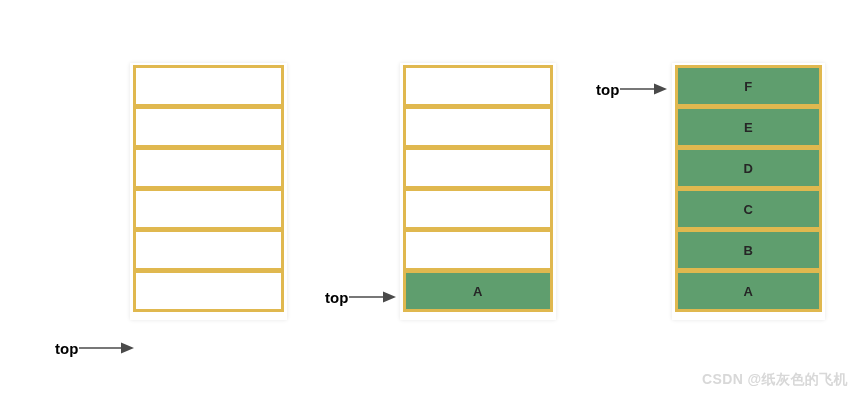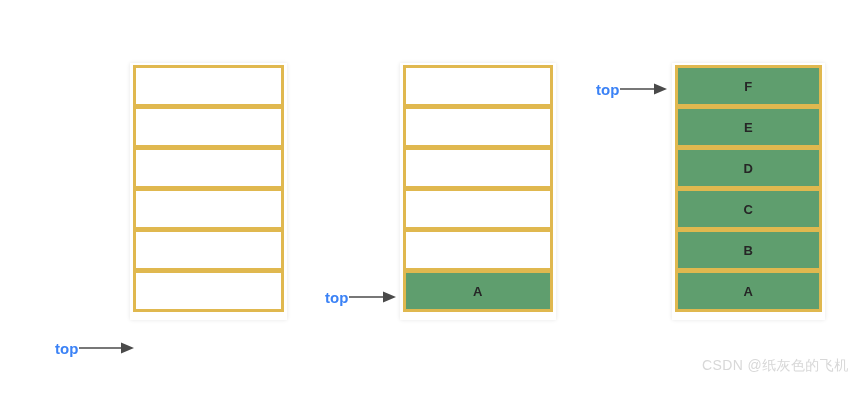--- a/index.html
+++ b/index.html
@@ -61,21 +61,21 @@
   
   .top-pointer {
     position: absolute;
     display: flex;
     align-items: center;
     height: 22px;
   }
   .top-pointer .label {
     font-size: 15px;
     font-weight: bold;
-    color: #3b82f6;
+    color: #000000;
     line-height: 1;
     margin-right: 1px;
   }
   .top-pointer .arrow {
     display: block;
   }
 
   
   .watermark {
     position: absolute;
@@ -170,15 +170,15 @@
   </div>
 
   <div class="top-pointer" style="left:596px; top:78px;">
     <span class="label">top</span>
     <svg class="arrow" width="48" height="16" viewBox="0 0 48 16">
       <line x1="0" y1="8" x2="36" y2="8" stroke="#4a4a4a" stroke-width="1.6"></line>
       <polygon points="34,2.5 47,8 34,13.5" fill="#4a4a4a"></polygon>
     </svg>
   </div>
 
-  <div class="watermark" style="left:702px; top:357px;">CSDN @纸灰色的飞机</div>
+  <div class="watermark" style="left:702px; top:371px;font-weight:bold;">CSDN @纸灰色的飞机</div>
 
 </div>
 
 </body></html>

